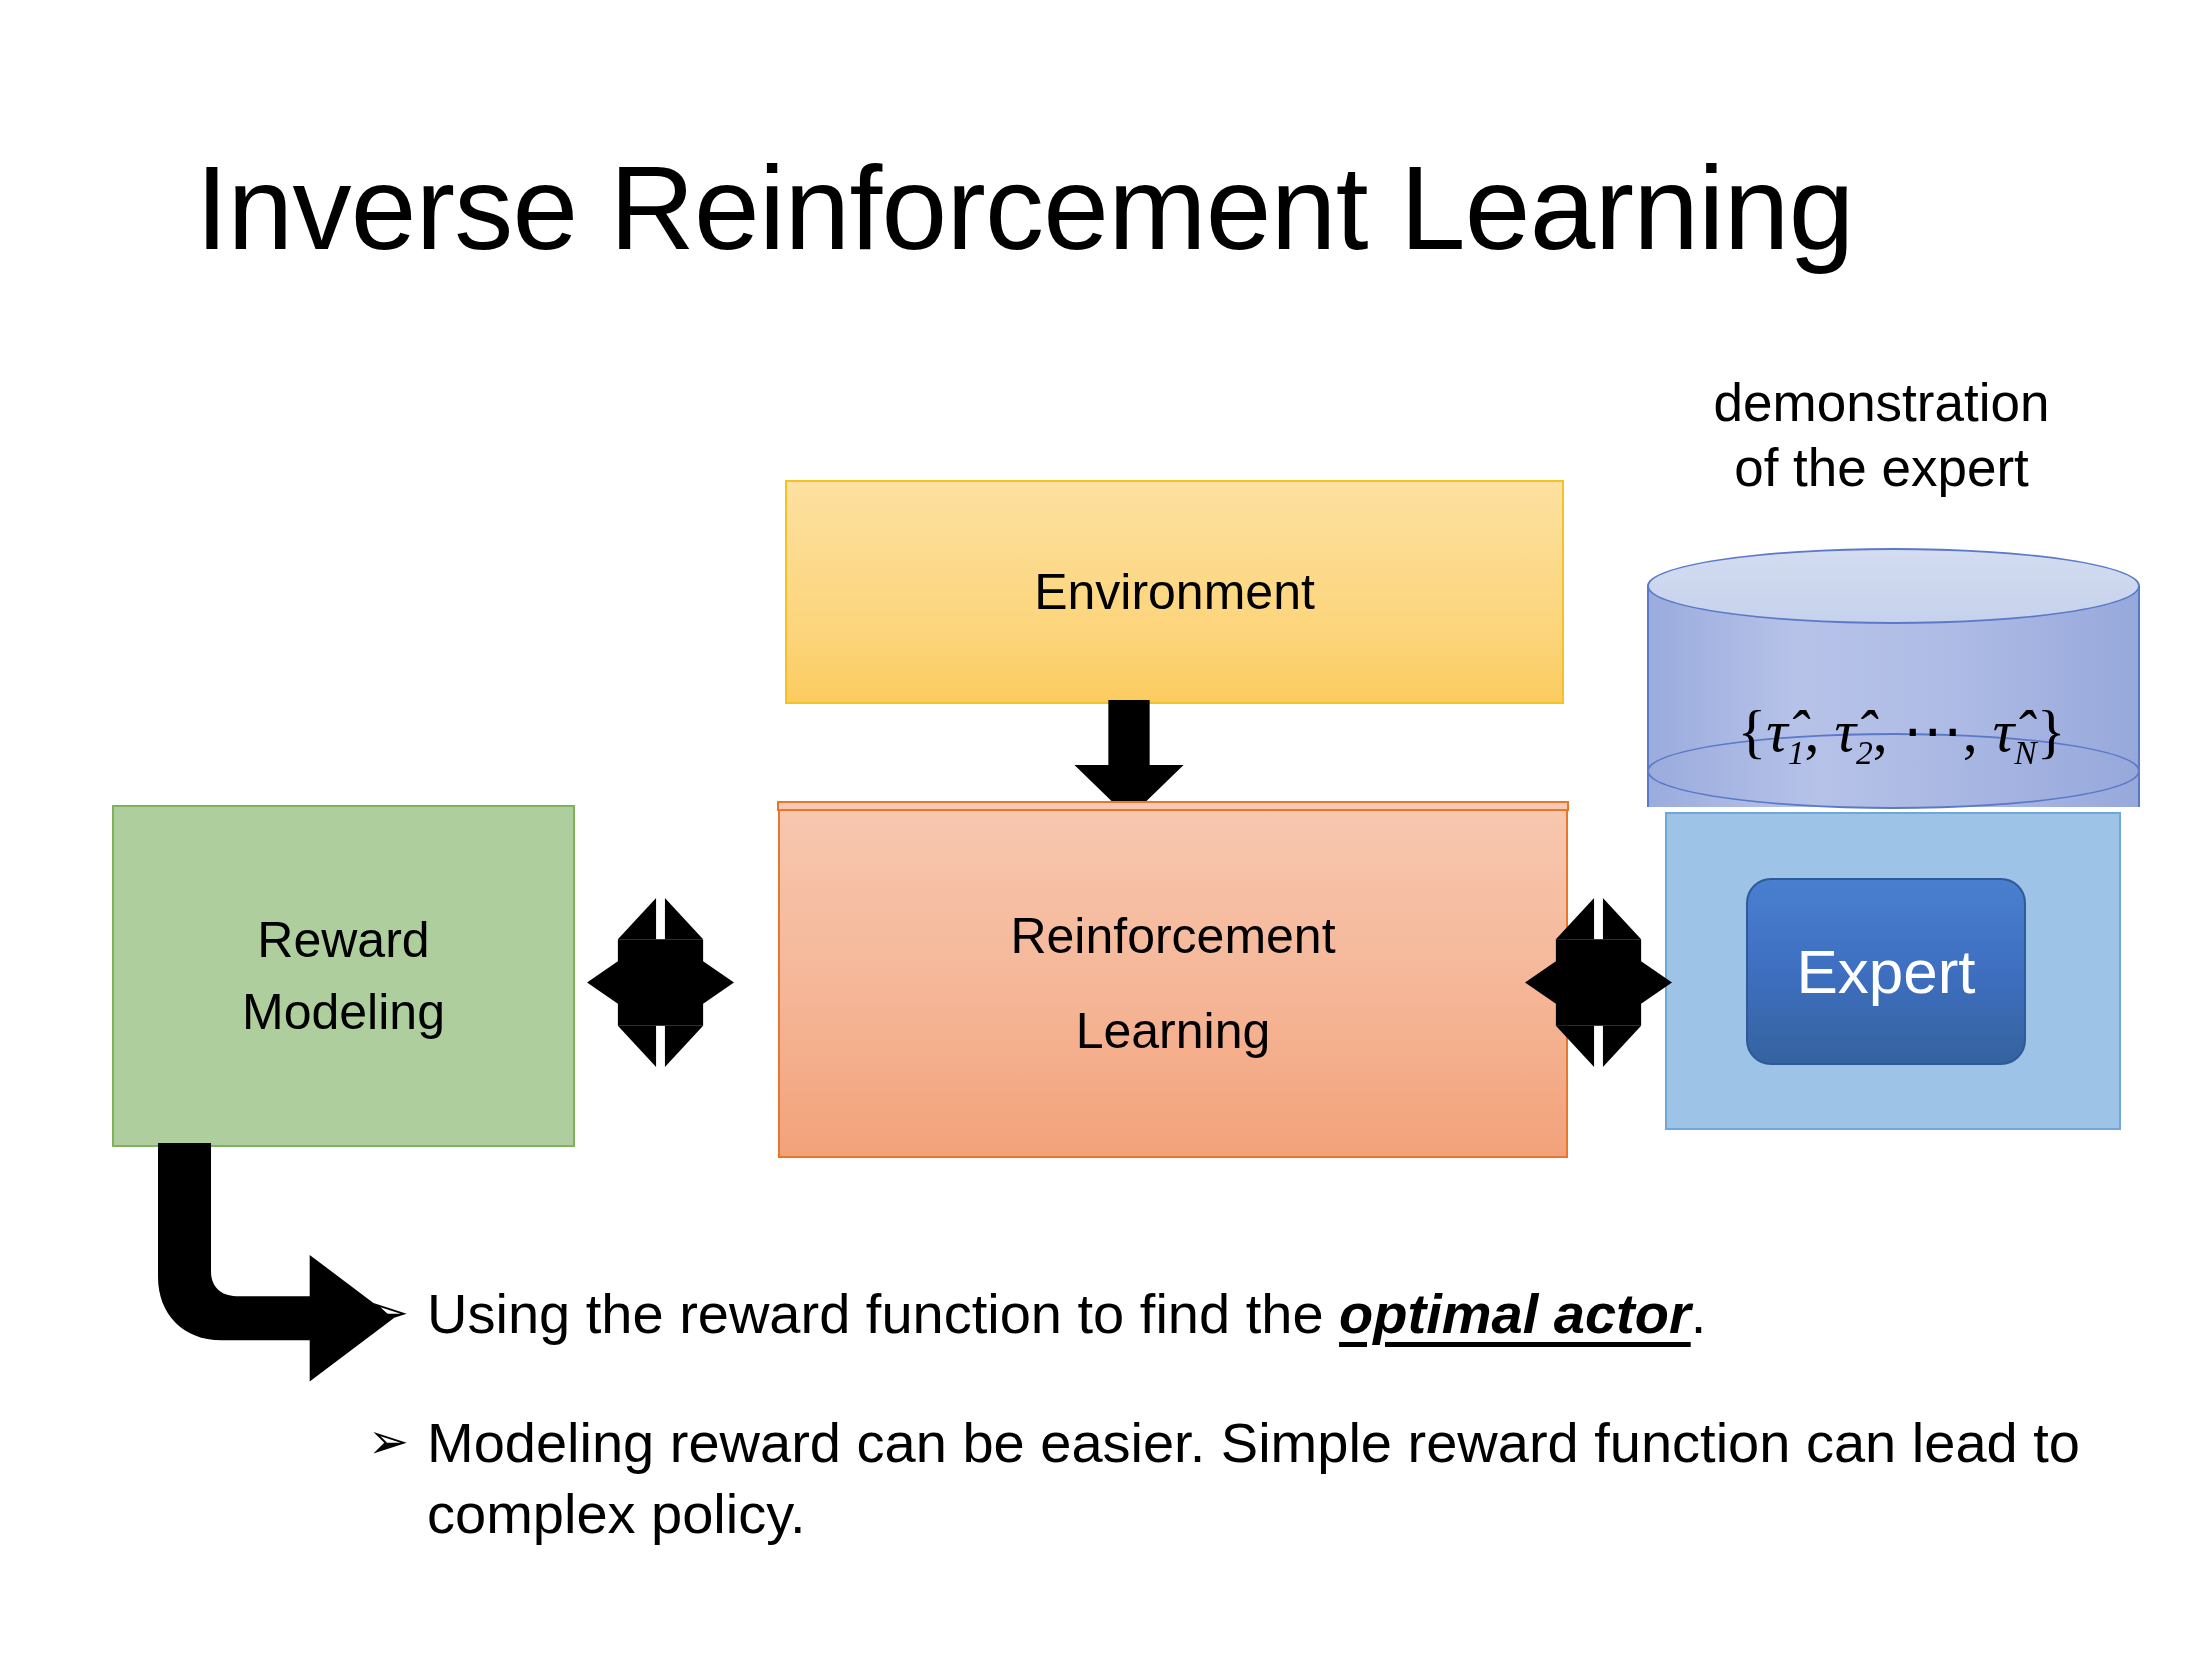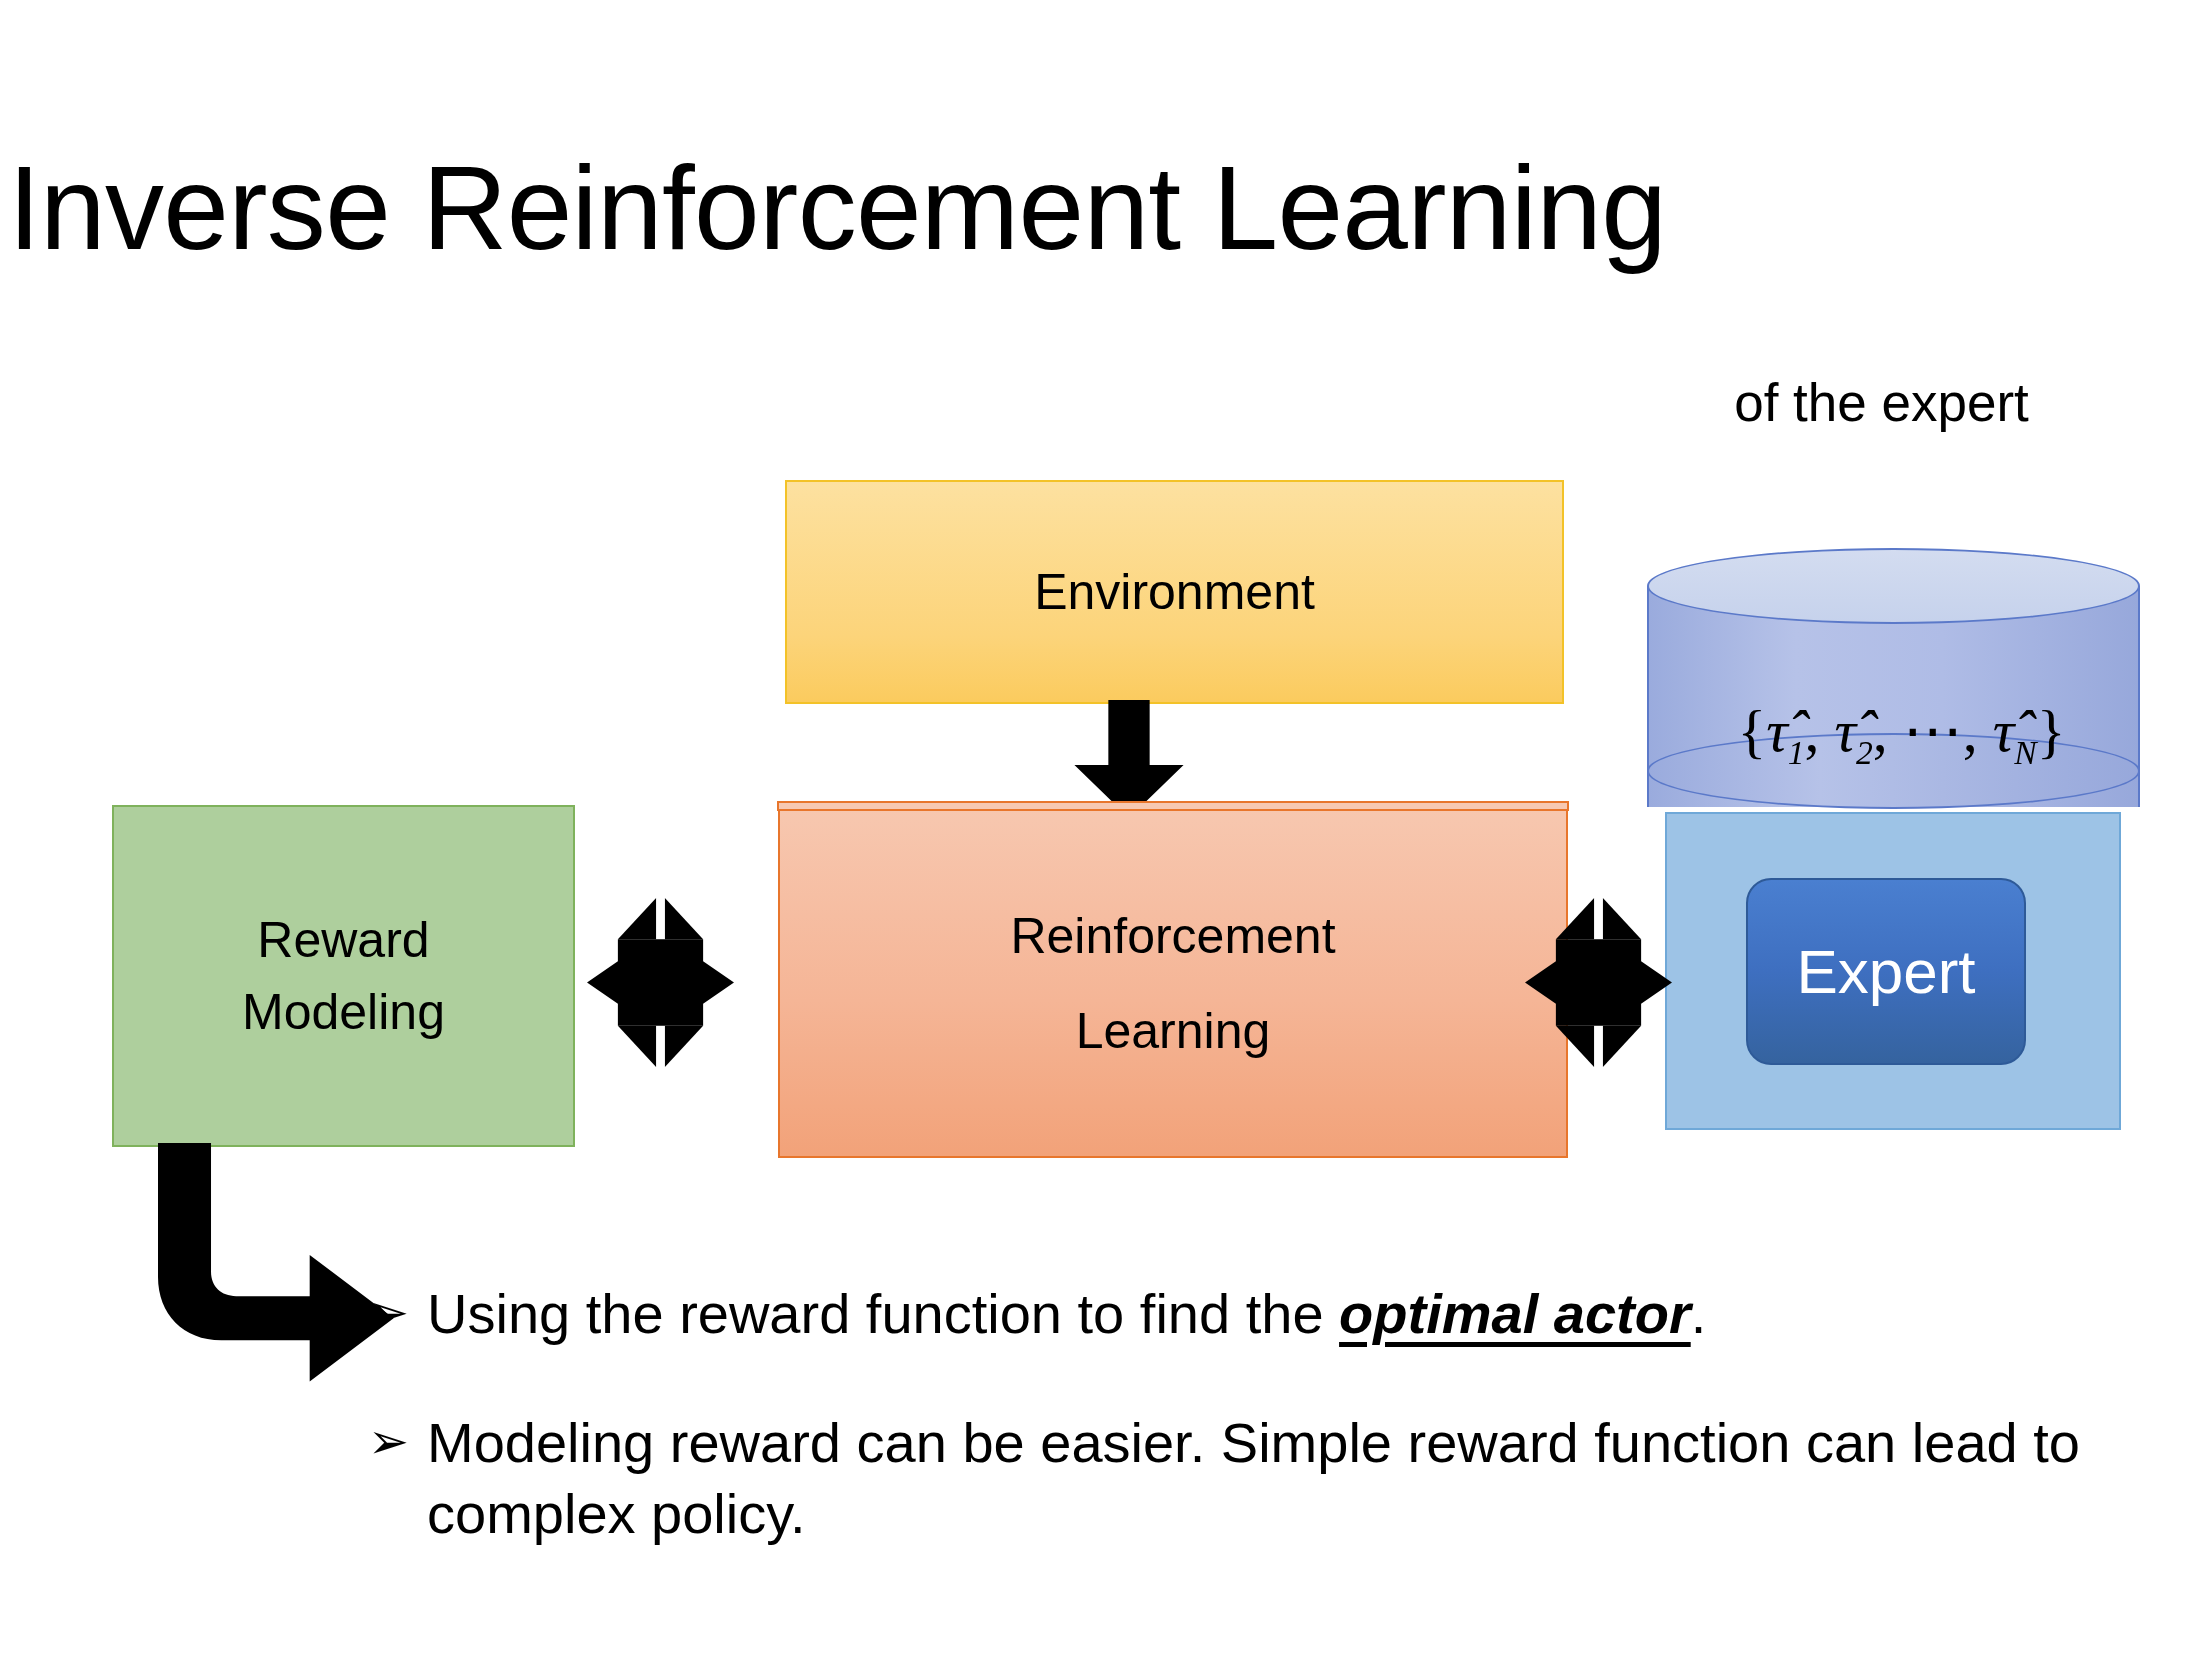--- a/index.html
+++ b/index.html
@@ -1,23 +1,23 @@
 <!DOCTYPE html>
 <html style="font-size:11.8px"><head>
 <meta charset="utf-8">
 <style>
   html,body{margin:0;padding:0;background:#fff;}
   body{width:2205px;height:1654px;position:relative;overflow:hidden;
        font-family:"Liberation Sans","DejaVu Sans",sans-serif;color:#000;}
 
   
   #slide-title{
-    position:absolute; left:8px; top:147px; width:1985px;
-    font-size:118px; line-height:1.05;
-    font-weight:400; letter-spacing:-0.7px; white-space:nowrap;
+    position:absolute; left:0; top:147px; width:1985px;
+    text-align:center; font-size:118px; line-height:1.05;
+    font-weight:400; letter-spacing:-0.7px; white-space:nowrap;padding-left:32px;
   }
 
   
   .flowbox{
     position:absolute; display:flex; align-items:center; justify-content:center;
     text-align:center; box-sizing:border-box;
   }
   .flowbox .boxlabel{ font-size:50px; line-height:1.45; }
 
   
@@ -150,20 +150,21 @@
   <svg viewBox="0 0 200 230" width="147" height="169" aria-hidden="true">
     <polygon fill="#000" points="94,0 42,56 94,56"></polygon>
     <polygon fill="#000" points="106,0 158,56 106,56"></polygon>
     <polygon fill="#000" points="94,230 42,174 94,174"></polygon>
     <polygon fill="#000" points="106,230 158,174 106,174"></polygon>
     <polygon fill="#000" points="42,56 158,56 158,86 200,115 158,144 158,174 42,174 42,144 0,115 42,86"></polygon>
   </svg>
 </div>
 
 <div id="demo-caption">
+  <div>demonstration</div>
   <div>of the expert</div>
 </div>
 
 <div id="expert-panel"></div>
 
 <div id="cylinder">
   <div id="cyl-body"></div>
   <div id="cyl-bottom"></div>
   <div id="cyl-top"></div>
   <div id="cyl-formula">

